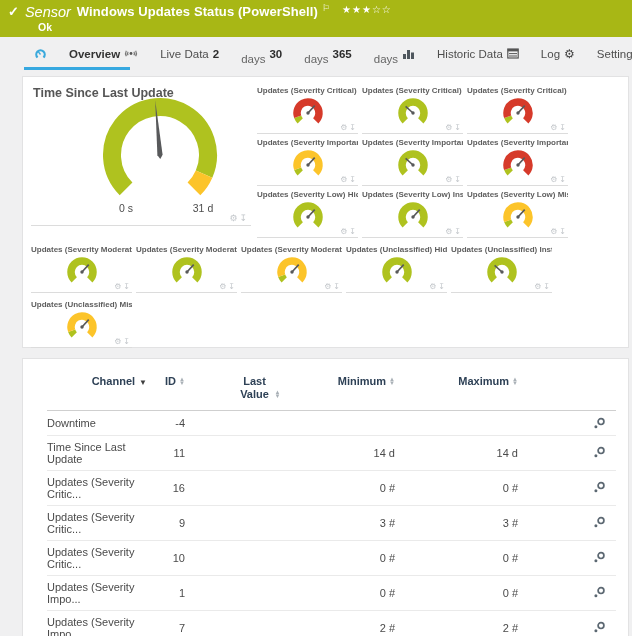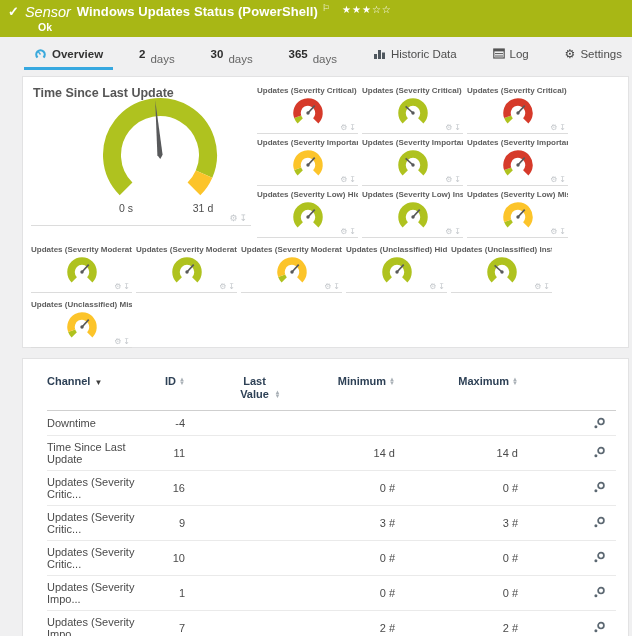--- a/index.html
+++ b/index.html
@@ -13,21 +13,21 @@
   .green-header{height:37px;background:#a8b715;color:#fff;padding:3px 10px 0 8px;box-sizing:border-box;}
   .gh-row1{display:flex;align-items:center;gap:6px;line-height:18px;}
   .check{font-size:13px;font-weight:bold;}
   .sensor-kind{font-style:italic;font-size:14.5px;font-weight:400;}
   .sensor-title{font-size:13px;font-weight:700;letter-spacing:.1px;}
   .flag{font-size:9px;position:relative;top:-4px;left:-2px;}
   .stars{font-size:10px;letter-spacing:1px;margin-left:4px;position:relative;top:-2px;}
   .gh-row2{margin-left:30px;font-size:10.5px;font-weight:700;line-height:13px;}
   
   .tabbar{display:flex;justify-content:space-between;align-items:stretch;height:33px;padding:0 8px 0 32px;background:#f0f0f1;}
-  .tab{position:relative;display:flex;align-items:center;gap:5px;font-size:11.5px;color:#4e4e4e;cursor:pointer;padding:0 2px;white-space:nowrap;}
+  .tab{position:relative;display:flex;align-items:center;gap:22px;font-size:11.5px;color:#4e4e4e;cursor:pointer;padding:0 2px;white-space:nowrap;}
   .tab .num{font-weight:700;color:#2d2d2d;}
   .tab .word{color:#666;margin-top:11px;}
   .tab.active{color:#333;font-weight:700;}
   .tab.active::after{content:'';position:absolute;left:-8px;right:-8px;bottom:0;height:3px;background:#36a8e0;}
   .tab svg{display:block;}
   
   .panel{background:#fff;border:1px solid #e2e2e3;margin-left:22px;margin-right:3px;box-sizing:border-box;}
   .panel-gauges{margin-top:6px;height:272px;padding:7px 8px;}
   .gauges-toprow{display:flex;}
   
@@ -43,21 +43,21 @@
   .mini-tile{position:relative;width:101px;height:50px;border-bottom:1px solid #dcdcdc;box-sizing:border-box;background:#fff;}
   .mini-title{font-size:8px;font-weight:700;color:#5e5e5e;white-space:nowrap;overflow:hidden;line-height:10px;padding-top:2px;}
   .mini-tile svg{display:block;margin:0 auto;}
   .tile-icons{position:absolute;right:2px;bottom:1px;display:flex;gap:2px;align-items:center;color:#c3c7cb;font-size:8px;line-height:8px;}
   .big-tile .tile-icons{font-size:9px;right:4px;bottom:3px;}
   .tile-icons span{cursor:pointer;}
   
   .panel-table{margin-top:10px;height:279px;padding:8px 0 0 24px;overflow:hidden;}
   table{border-collapse:collapse;table-layout:fixed;width:569px;font-size:11px;}
   col.c0{width:100px}col.c1{width:38px}col.c2{width:100px}col.c3{width:110px}col.c4{width:123px}col.c5{width:98px}
-  th{color:#2e4156;font-weight:700;font-size:11px;text-align:left;vertical-align:top;padding:8px 0 9px 0;cursor:pointer;}
+  th{color:#2e4156;font-weight:700;font-size:11px;text-align:right;vertical-align:top;padding:8px 0 9px 0;cursor:pointer;}
   th.r,td.r{text-align:right;}
   th.c,td.c{text-align:center;}
   th .wrapcap{display:inline-block;width:34px;text-align:center;line-height:13px;margin-left:48px;}
   .sort{display:inline-flex;flex-direction:column;vertical-align:middle;margin-left:3px;color:#a9b0b6;font-size:6px;line-height:4px;position:relative;top:-1px;}
   .caret{color:#3e3e3e;font-size:8px;margin-left:4px;}
   tbody td{padding:5px 0;border-top:1px solid #eaeaea;color:#4a4a4a;height:12px;}
   thead tr{border-bottom:1px solid #cfcfcf;}
   tbody tr:first-child td{border-top:none;}
   td.gear-cell{text-align:right;padding-right:10px;}
   td.gear-cell svg{display:inline-block;vertical-align:middle;cursor:pointer;}
@@ -78,20 +78,30 @@
 
 <div class="tabbar" id="tabbar">
     <div class="tab active">
       <svg width="13" height="12" viewBox="0 0 13 12">
         <path d="M 3.53 9.47 A 4.2 4.2 0 1 1 9.47 9.47" stroke="#3aa9dc" stroke-width="2.2" fill="none"></path>
         <line x1="6.5" y1="6.5" x2="4" y2="3.4" stroke="#3aa9dc" stroke-width="1.4"></line>
       </svg>
       <span>Overview</span>
     </div>
     <div class="tab">
+      <svg width="14" height="11" viewBox="0 0 14 11">
+        <circle cx="7" cy="5.5" r="1.4" fill="#555"></circle>
+        <path d="M 9.94 3.80 A 3.4 3.4 0 0 1 9.94 7.20" stroke="#777" stroke-width="1.2" fill="none"></path>
+        <path d="M 4.06 7.20 A 3.4 3.4 0 0 1 4.06 3.80" stroke="#777" stroke-width="1.2" fill="none"></path>
+        <path d="M 11.68 2.80 A 5.4 5.4 0 0 1 11.68 8.20" stroke="#777" stroke-width="1.2" fill="none"></path>
+        <path d="M 2.32 8.20 A 5.4 5.4 0 0 1 2.32 2.80" stroke="#777" stroke-width="1.2" fill="none"></path>
+      </svg>
+      <span>Live Data</span>
+    </div>
+    <div class="tab">
       <span class="num">2</span>
       <span class="word">days</span>
     </div>
     <div class="tab">
       <span class="num">30</span>
       <span class="word">days</span>
     </div>
     <div class="tab">
       <span class="num">365</span>
       <span class="word">days</span>

